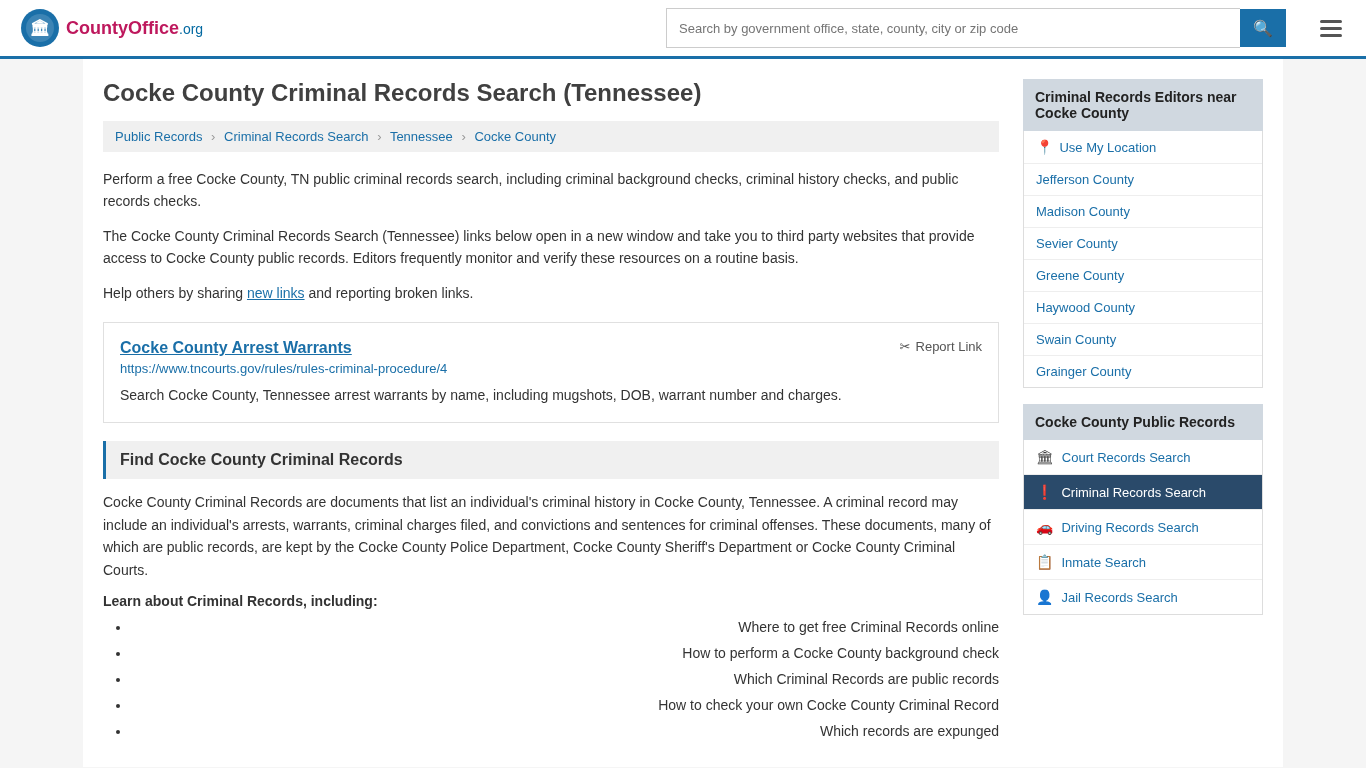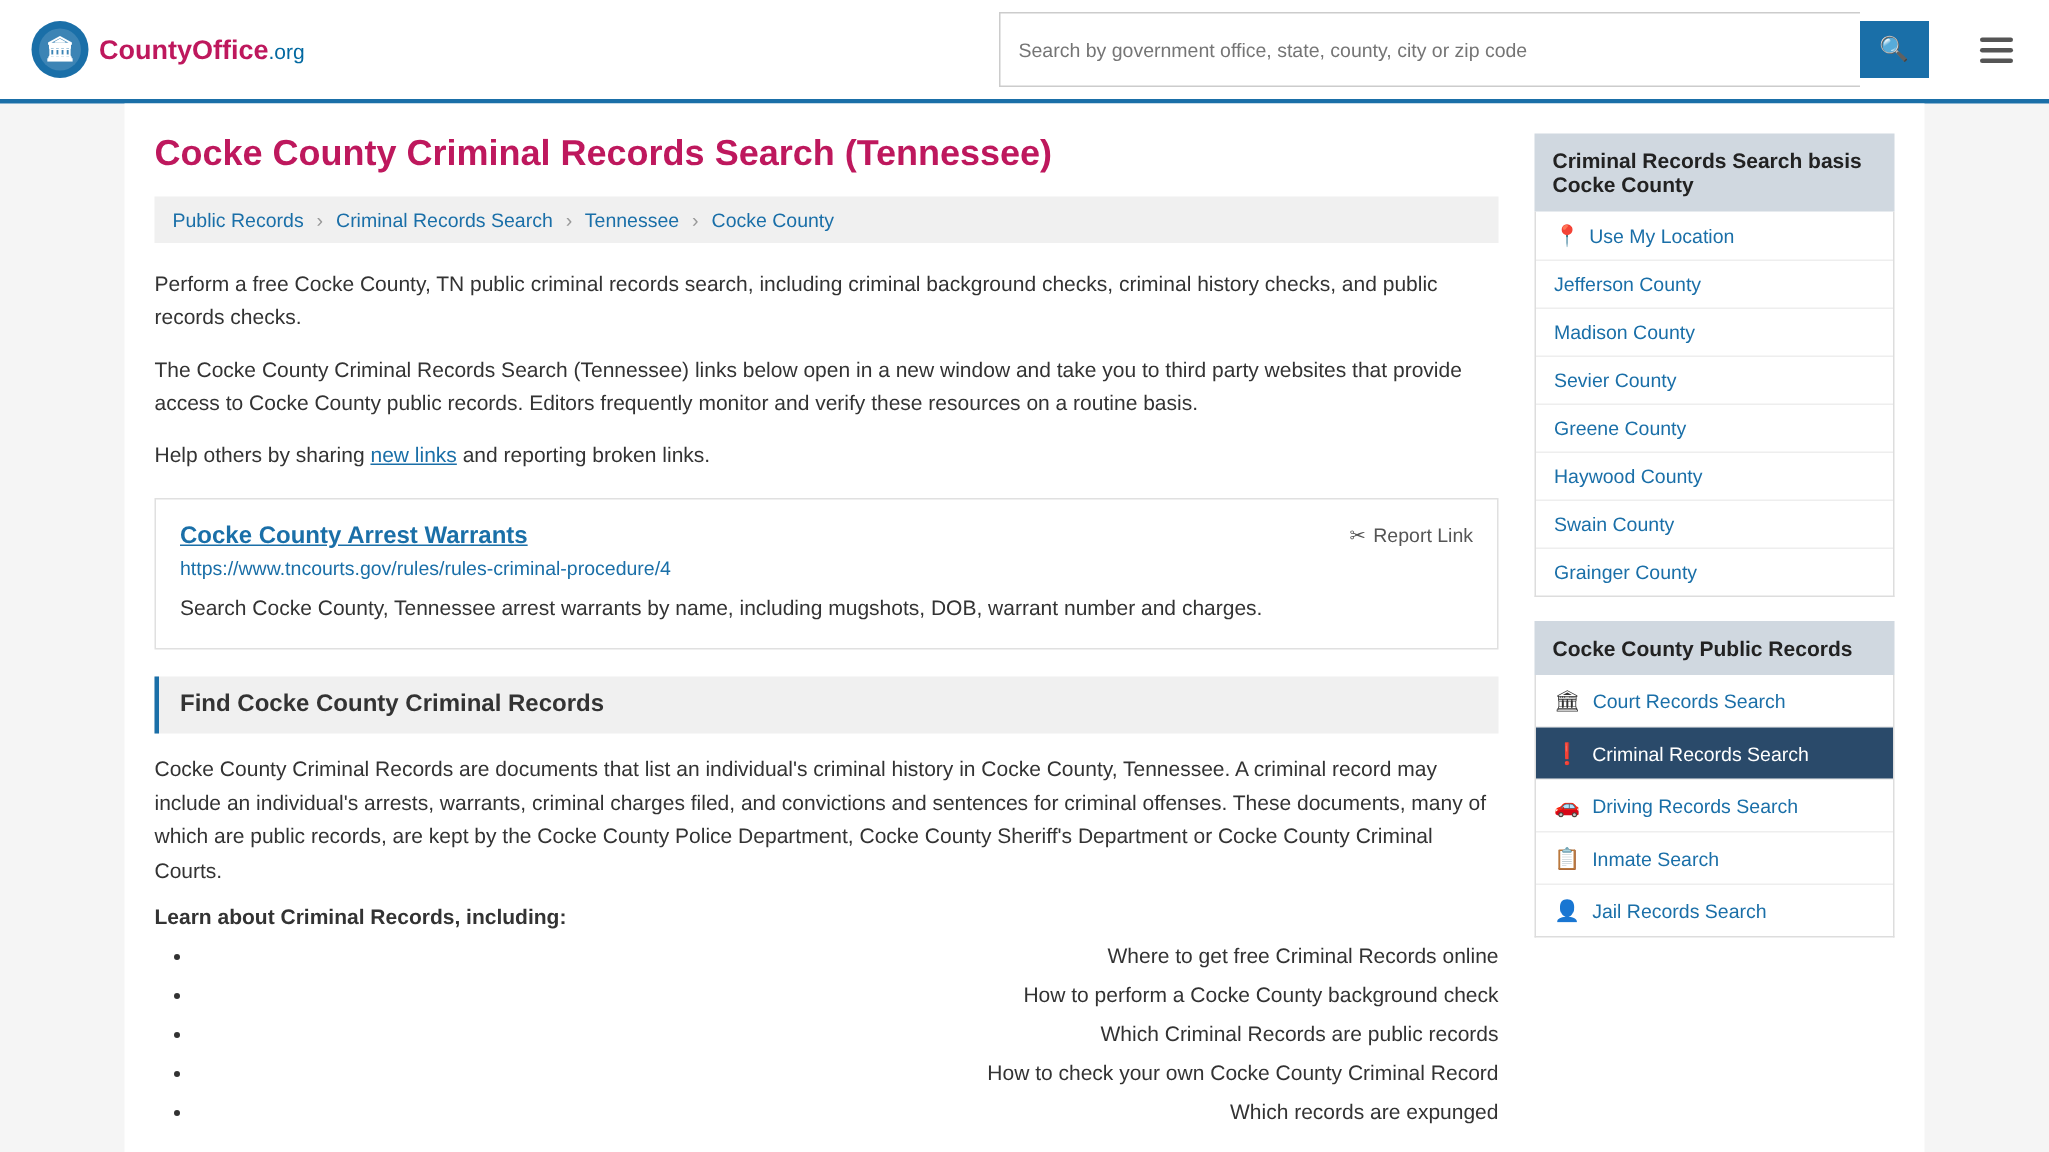--- a/index.html
+++ b/index.html
@@ -31,21 +31,21 @@
       max-width: 620px;
       margin-left: auto;
     }
     #search-input {
       flex: 1;
       padding: 8px 12px;
       border: 1px solid #ccc;
       border-right: none;
       font-size: 13px;
       outline: none;
-      height: 50px;
+      height: 40px;
     }
     #search-btn {
       background: #1a6fa8;
       border: 1px solid #1a6fa8;
       color: #fff;
       padding: 0 12px;
       height: 38px;
       cursor: pointer;
       font-size: 16px;
     }
@@ -68,21 +68,21 @@
       gap: 24px;
       background: #fff;
     }
     #content { flex: 1; min-width: 0; }
     #sidebar { width: 240px; flex-shrink: 0; }
 
     
     #page-title {
       font-size: 24px;
       font-weight: bold;
-      color: #be185d;
+      color: #404040;
       margin-bottom: 14px;
     }
 
     
     #breadcrumb {
       background: #f0f0f0;
       padding: 8px 12px;
       margin-bottom: 16px;
       font-size: 13px;
       color: #555;
@@ -270,21 +270,21 @@
     <ul class="learn-list" id="learn-list">
         <li>Where to get free Criminal Records online</li>
         <li>How to perform a Cocke County background check</li>
         <li>Which Criminal Records are public records</li>
         <li>How to check your own Cocke County Criminal Record</li>
         <li>Which records are expunged</li>
       </ul>
   </div>
 
   <div id="sidebar">
-    <div class="sidebar-section-header">Criminal Records Search basis Cocke County</div>
+    <div class="sidebar-section-header">Criminal Records Editors near Cocke County</div>
     <ul class="sidebar-list" id="nearby-list">
       <li class="use-location">
         <a href="#">Use My Location</a>
       </li>
     <li><a href="#">Jefferson County</a></li>
         <li><a href="#">Madison County</a></li>
         <li><a href="#">Sevier County</a></li>
         <li><a href="#">Greene County</a></li>
         <li><a href="#">Haywood County</a></li>
         <li><a href="#">Swain County</a></li>

